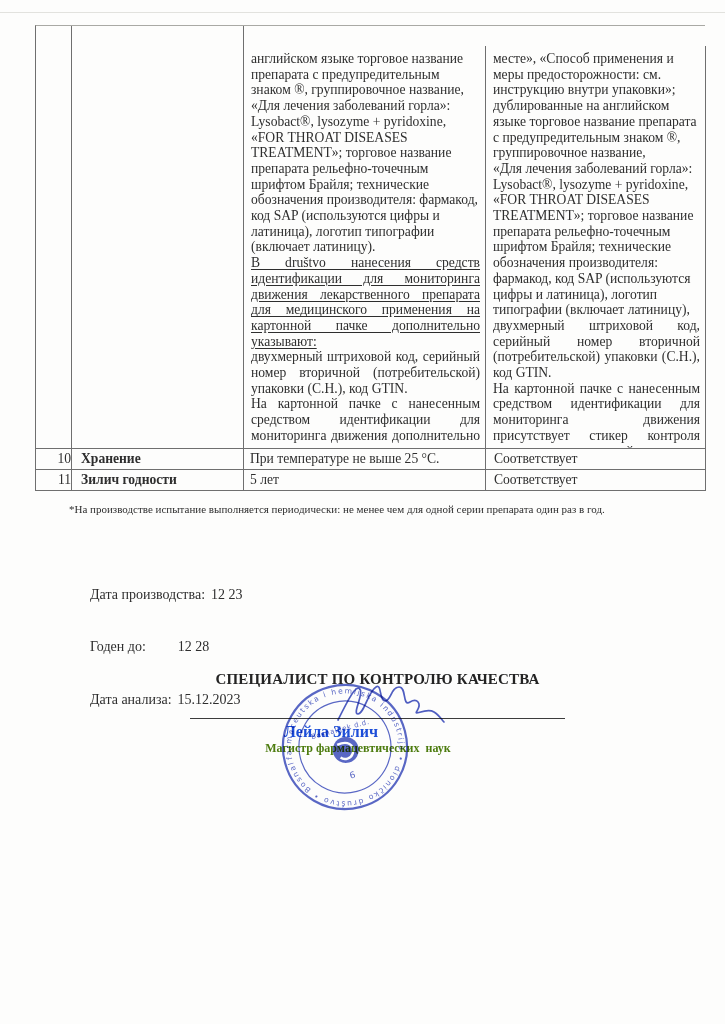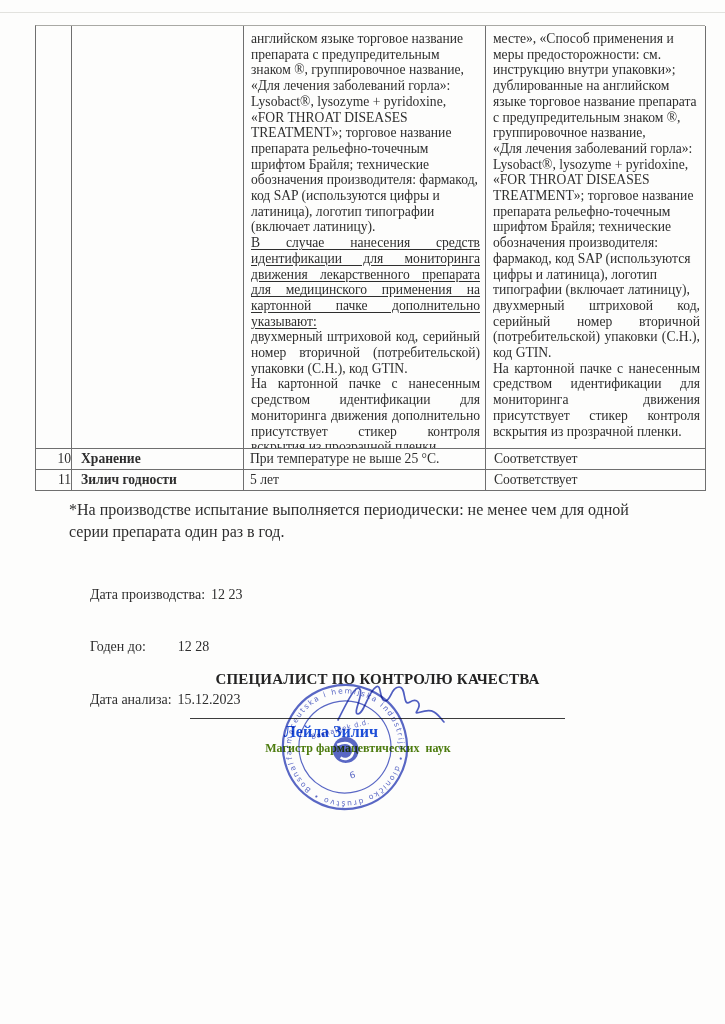--- a/index.html
+++ b/index.html
@@ -15,33 +15,33 @@
     position:absolute; left:35px; top:25px; width:670px;
     display:grid; grid-template-columns:36px 172px 242px 220px;
     grid-template-rows:423px 21px 21px;
     border-top:1px solid #a9a9a4; border-left:1px solid #6f6f6f;
     box-sizing:border-box;
   }
   .cell {
     border-right:1px solid #6f6f6f; border-bottom:1px solid #6f6f6f;
     box-sizing:border-box; font-size:13.6px; line-height:15.7px; overflow:hidden;
   }
-  .cell.c-txt { padding:5px 5px 3px 7px; }
+  .cell.c-txt { padding:5px 5px 3px 7px;margin-top:20px; }
   .cell.c-num { text-align:right; line-height:20px; }
   .cell.c-name { padding:0 0 2px 9px; font-weight:bold; line-height:20px; }
   .cell.c-val { padding:0 12px 0 6px; line-height:20px; }
   .cell.c-res { padding:0 0 0 8px; line-height:20px; }
   .cell p { margin:0; }
   .preline { white-space:pre-line; }
   .just { text-align:justify; }
   .und { text-decoration:underline; text-underline-offset:2px; }
 
   
   .footnote { position:absolute; left:69px; top:499px; width:600px; margin:0;
-    font-size:16px; line-height:21.5px; }
+    font-size:11px; line-height:21.5px; }
   .dates { position:absolute; left:69px; top:568px; font-size:14px; line-height:17.6px; }
   .date-line { white-space:pre;font-family:Liberation Serif, serif; }
   .date-value { margin-left:6px; }
   .date-line.gap .date-value { margin-left:32px; }
 
   
   .sig-title { position:absolute; left:15px; top:671px; width:725px; text-align:center;
     font-weight:bold; font-size:15px; letter-spacing:.2px; color:#232323; }
   .sig-line { position:absolute; left:190px; top:718px; width:375px; height:0;
     border-top:1.4px solid #3c3c3c; }
@@ -74,21 +74,21 @@
 «Для лечения заболеваний горла»:
 Lysobact®, lysozyme + pyridoxine,
 «FOR THROAT DISEASES
 TREATMENT»; торговое название
 препарата рельефно-точечным
 шрифтом Брайля; технические
 обозначения производителя: фармакод,
 код SAP (используются цифры и
 латиница), логотип типографии
 (включает латиницу).</p>
-      <p class="just und">В случае нанесения средств идентификации для мониторинга движения лекарственного препарата для медицинского применения на картонной пачке дополнительно указывают:</p>
+      <p class="just und">В društvo нанесения средств идентификации для мониторинга движения лекарственного препарата для медицинского применения на картонной пачке дополнительно указывают:</p>
       <p class="just">двухмерный штриховой код, серийный номер вторичной (потребительской) упаковки (С.Н.), код GTIN.</p>
       <p class="just">На картонной пачке с нанесенным средством идентификации для мониторинга движения дополнительно присутствует стикер контроля вскрытия из прозрачной пленки.</p>
     </div>
     <div class="cell c-txt">
       <p class="preline">месте», «Способ применения и
 меры предосторожности: см.
 инструкцию внутри упаковки»;
 дублированные на английском
 языке торговое название препарата
 с предупредительным знаком ®,

